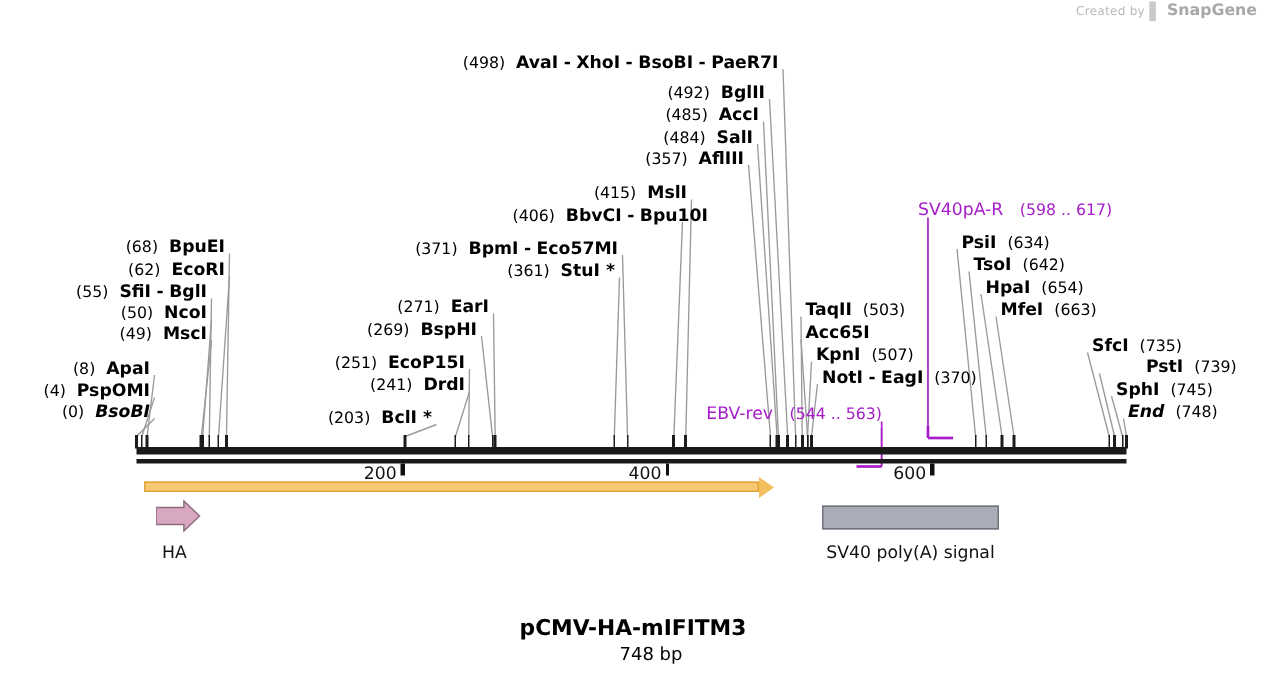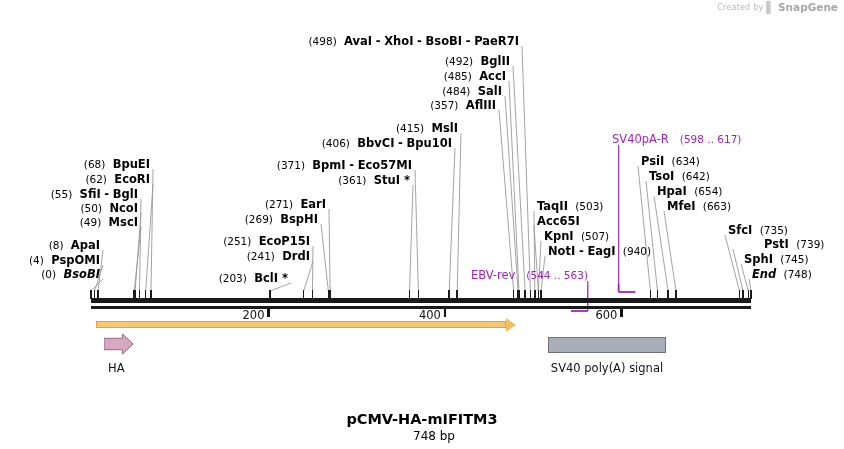--- a/index.html
+++ b/index.html
@@ -139,31 +139,31 @@
       <div class="lbl right" style="left: 138px; top: 188px;"><span class="pos">(55)</span>&nbsp; <span class="nm">SfiI</span> <span class="sep">-</span> <span class="nm">BglI</span></div>
       <div class="lbl right" style="left: 150px; top: 173px;"><span class="pos">(62)</span>&nbsp; <span class="nm">EcoRI</span></div>
       <div class="lbl right" style="left: 150px; top: 158px;"><span class="pos">(68)</span>&nbsp; <span class="nm">BpuEI</span></div>
       <div class="lbl right" style="left: 288px; top: 272px;"><span class="pos">(203)</span>&nbsp; <span class="nm">BclI *</span></div>
       <div class="lbl right" style="left: 310px; top: 250px;"><span class="pos">(241)</span>&nbsp; <span class="nm">DrdI</span></div>
       <div class="lbl right" style="left: 310px; top: 235px;"><span class="pos">(251)</span>&nbsp; <span class="nm">EcoP15I</span></div>
       <div class="lbl right" style="left: 318px; top: 213px;"><span class="pos">(269)</span>&nbsp; <span class="nm">BspHI</span></div>
       <div class="lbl right" style="left: 326px; top: 198px;"><span class="pos">(271)</span>&nbsp; <span class="nm">EarI</span></div>
       <div class="lbl right" style="left: 410px; top: 174px;"><span class="pos">(361)</span>&nbsp; <span class="nm">StuI *</span></div>
       <div class="lbl right" style="left: 412px; top: 159px;"><span class="pos">(371)</span>&nbsp; <span class="nm">BpmI</span> <span class="sep">-</span> <span class="nm">Eco57MI</span></div>
-      <div class="lbl right" style="left: 452px; top: 137px; text-align: right;"><span class="pos">(406)</span>&nbsp; <span class="nm">BbvCI</span> <span class="sep">-</span> <span class="nm">Bpu10I</span></div>
+      <div class="lbl right" style="left: 472px; top: 137px; text-align: right;"><span class="pos">(406)</span>&nbsp; <span class="nm">BbvCI</span> <span class="sep">-</span> <span class="nm">Bpu10I</span></div>
       <div class="lbl right" style="left: 458px; top: 122px;"><span class="pos">(415)</span>&nbsp; <span class="nm">MslI</span></div>
       <div class="lbl right" style="left: 496px; top: 99px;"><span class="pos">(357)</span>&nbsp; <span class="nm">AflIII</span></div>
       <div class="lbl right" style="left: 502px; top: 85px;"><span class="pos">(484)</span>&nbsp; <span class="nm">SalI</span></div>
       <div class="lbl right" style="left: 506px; top: 70px;"><span class="pos">(485)</span>&nbsp; <span class="nm">AccI</span></div>
       <div class="lbl right" style="left: 510px; top: 55px;"><span class="pos">(492)</span>&nbsp; <span class="nm">BglII</span></div>
       <div class="lbl right" style="left: 519px; top: 35px;"><span class="pos">(498)</span>&nbsp; <span class="nm">AvaI</span> <span class="sep">-</span> <span class="nm">XhoI</span> <span class="sep">-</span> <span class="nm">BsoBI</span> <span class="sep">-</span> <span class="nm">PaeR7I</span></div>
       <div class="lbl" style="left: 537px; top: 200px;"><span class="nm">TaqII</span>&nbsp; <span class="pos">(503)</span></div>
       <div class="lbl" style="left: 537px; top: 215px;"><span class="nm">Acc65I</span></div>
       <div class="lbl" style="left: 544px; top: 230px;"><span class="nm">KpnI</span>&nbsp; <span class="pos">(507)</span></div>
-      <div class="lbl" style="left: 548px; top: 245px;"><span class="nm">NotI</span> <span class="sep">-</span> <span class="nm">EagI</span>&nbsp; <span class="pos">(940)</span></div>
+      <div class="lbl" style="left: 548px; top: 245px;"><span class="nm">NotI</span> <span class="sep">-</span> <span class="nm">EagI</span>&nbsp; <span class="pos">(370)</span></div>
       <div class="lbl" style="left: 641px; top: 155px;"><span class="nm">PsiI</span>&nbsp; <span class="pos">(634)</span></div>
       <div class="lbl" style="left: 649px; top: 170px;"><span class="nm">TsoI</span>&nbsp; <span class="pos">(642)</span></div>
       <div class="lbl" style="left: 657px; top: 185px;"><span class="nm">HpaI</span>&nbsp; <span class="pos">(654)</span></div>
       <div class="lbl" style="left: 667px; top: 200px;"><span class="nm">MfeI</span>&nbsp; <span class="pos">(663)</span></div>
       <div class="lbl" style="left: 728px; top: 224px;"><span class="nm">SfcI</span>&nbsp; <span class="pos">(735)</span></div>
       <div class="lbl" style="left: 764px; top: 238px;"><span class="nm">PstI</span>&nbsp; <span class="pos">(739)</span></div>
       <div class="lbl" style="left: 744px; top: 253px;"><span class="nm">SphI</span>&nbsp; <span class="pos">(745)</span></div>
       <div class="lbl" style="left: 752px; top: 268px;"><span class="nm ital">End</span>&nbsp; <span class="pos">(748)</span></div>
       <div class="lbl prim" style="left: 612px; top: 133px;"><span class="nm">SV40pA-R</span>&nbsp;&nbsp; <span class="pos">(598 .. 617)</span></div>
       <div class="lbl prim right" style="left: 588px; top: 269px;"><span class="nm">EBV-rev</span>&nbsp;&nbsp; <span class="pos">(544 .. 563)</span></div>

